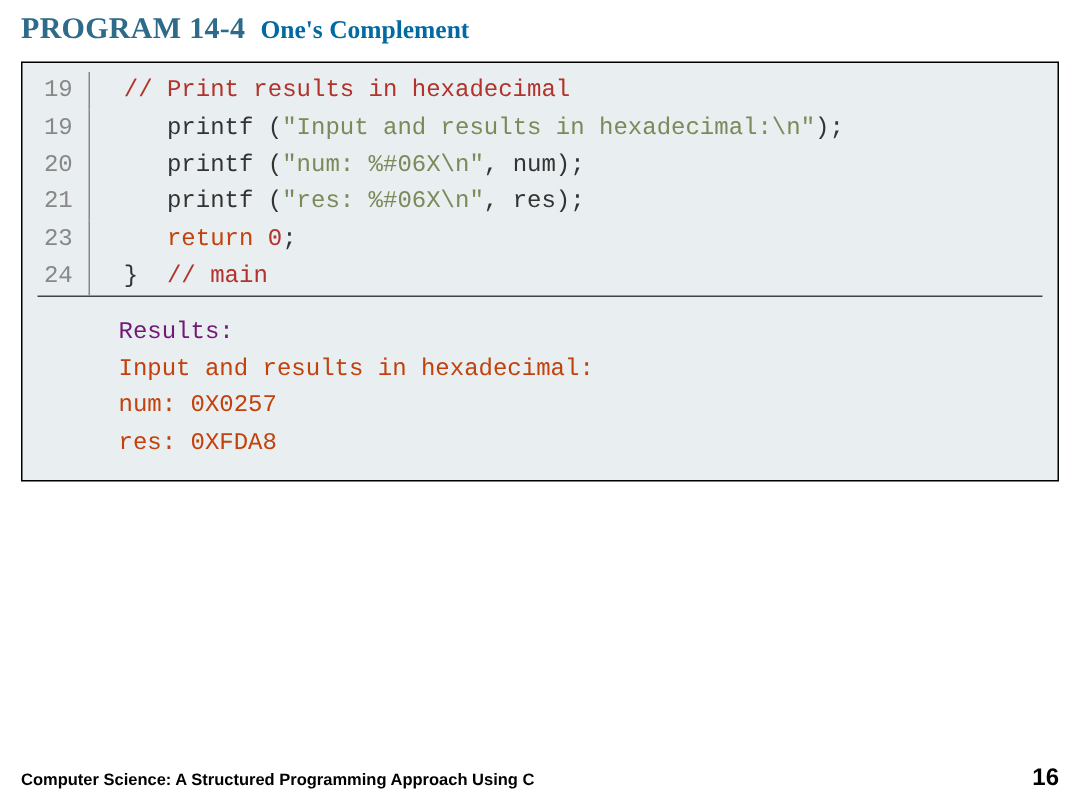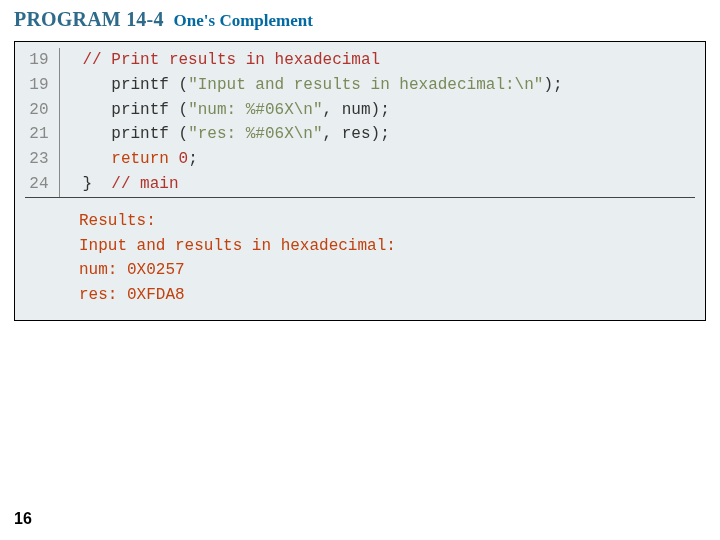--- a/index.html
+++ b/index.html
@@ -71,21 +71,21 @@
     height: 1px;
   }
   .results-cell {
     padding-left: 54px;
     padding-top: 6px;
     font-family: 'Courier New', Courier, monospace;
     font-size: 16px;
     line-height: 1.55;
   }
   .results-label {
-    color: #c2410c;
+    color: #701a75;
     font-family: Liberation Mono, monospace;
   }
   .results-body {
     color: #c2410c;
     white-space: pre;
   }
   .footer {
     position: absolute;
     bottom: 12px;
     left: 14px;
@@ -147,14 +147,15 @@
         <tr>
           <td colspan="2" class="results-cell"><div class="results-label">Results:</div><div class="results-body">Input and results in hexadecimal:
 num: 0X0257
 res: 0XFDA8</div></td>
         </tr>
       </tbody>
   </table>
 </div>
 
 <div class="footer">
+  <span class="footer-left">Computer Science: A Structured Programming Approach Using C</span>
   <span class="footer-right">16</span>
 </div>
 
 </body></html>

